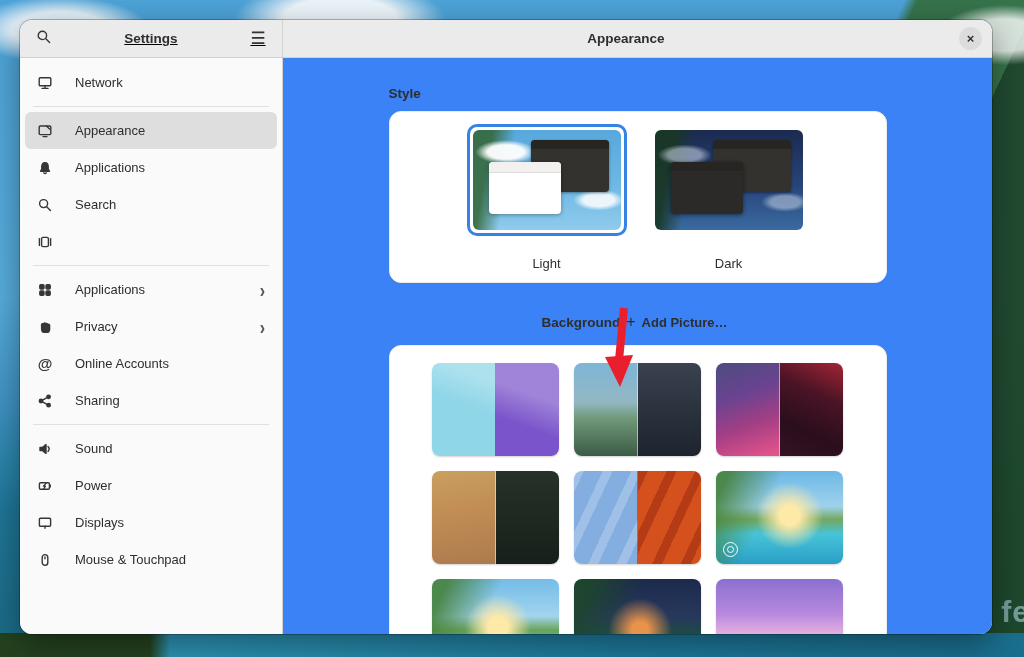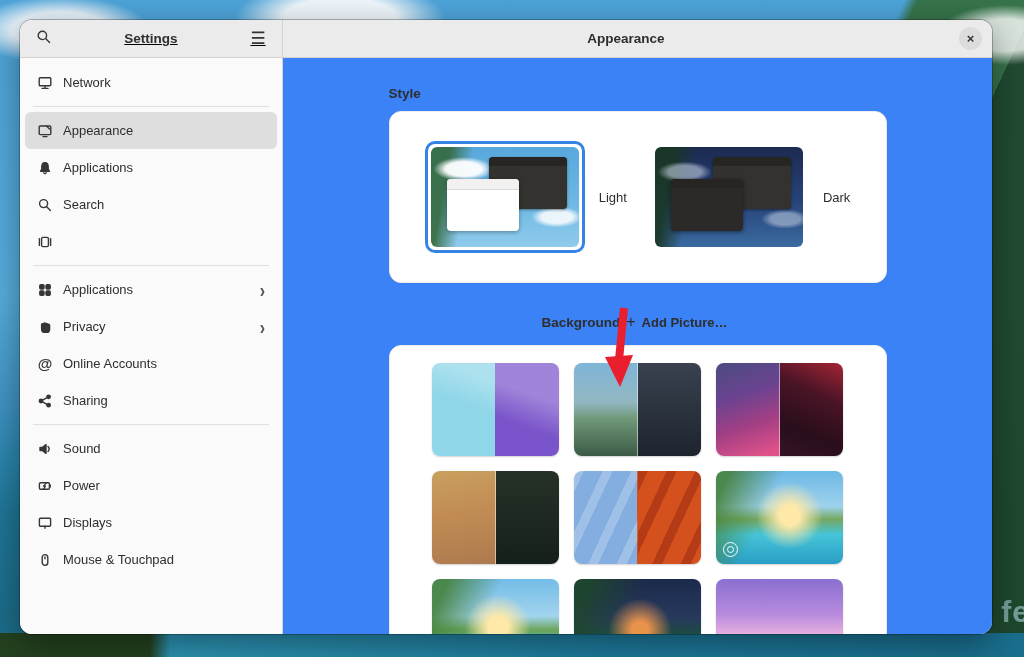--- a/index.html
+++ b/index.html
@@ -52,21 +52,21 @@
   .hamburger { font-size:17px; color:#333; }
 
   .window-body { flex:1; display:flex; min-height:0; }
 
   
   .sidebar {
     width:263px; flex:0 0 263px; background:#fafafa; border-right:1px solid #d5d2cd;
     padding:6px 5px; overflow:hidden;
   }
   .side-item {
-    display:flex; align-items:center; gap:10px; height:37px; padding:0 12px;
+    display:flex; align-items:center; gap:22px; height:37px; padding:0 12px;
     border-radius:6px; font-size:13px; color:#2e2e2e; cursor:pointer;
   }
   .side-item.selected { background:#dedede; }
   .side-item .s-icon { width:16px; height:16px; flex:0 0 16px; display:flex; align-items:center; justify-content:center; }
   .side-item .s-label { flex:1; }
   .chev { color:#555; font-size:16px; line-height:1; font-weight:bold; transform:scaleY(1.3); }
   .separator { height:1px; background:#e2e0dc; margin:5px 8px; }
   svg.ic { stroke:#363636; fill:none; stroke-width:1.4; stroke-linecap:round; stroke-linejoin:round; }
   .at-icon { font-size:15px; font-weight:bold; color:#363636; line-height:1; }
 
@@ -74,21 +74,21 @@
   .content { flex:1; overflow:hidden; padding:28px 0 0 0; background:#3b82f6; position:relative; }
   .content-inner { width:498px; margin:0 auto; }
   .section-label { font-size:13.5px; font-weight:bold; color:#2e2e2e; margin-bottom:10px; }
   .card {
     background:#ffffff; border-radius:12px; border:1px solid #ececec;
     box-shadow:0 1px 2px rgba(0,0,0,.04);
   }
 
   
   .style-card { height:172px; display:flex; align-items:center; justify-content:center; gap:22px; margin-bottom:26px; }
-  .style-option { display:flex; flex-direction:row; align-items:center; gap:14px; cursor:pointer; }
+  .style-option { display:flex; flex-direction:column; align-items:center; gap:20px; cursor:pointer; }
   .preview-frame { border:3px solid transparent; border-radius:10px; padding:3px; }
   .style-option.selected .preview-frame { border-color:#3584e4; }
   .preview { width:148px; height:100px; border-radius:6px; position:relative; overflow:hidden; }
   .mini-win { position:absolute; border-radius:4px; }
   .mini-dark1 { right:12px; top:10px; width:78px; height:52px; background:#33322f; box-shadow:0 1px 3px rgba(0,0,0,.4); }
   .mini-dark1::before, .mini-dark2::before { content:""; position:absolute; left:0; right:0; top:0; height:9px; background:#262522; border-radius:4px 4px 0 0; }
   .mini-light { left:16px; top:32px; width:72px; height:52px; background:#ffffff; box-shadow:0 1px 4px rgba(0,0,0,.35); }
   .mini-light::before { content:""; position:absolute; left:0; right:0; top:0; height:10px; background:#f2f1ef; border-bottom:1px solid #dcdcdc; border-radius:4px 4px 0 0; }
   .mini-dark2 { left:16px; top:32px; width:72px; height:52px; background:#2b2a28; box-shadow:0 1px 4px rgba(0,0,0,.5); position:absolute; border-radius:4px; }
   .style-label { font-size:13px; color:#2e2e2e; }

